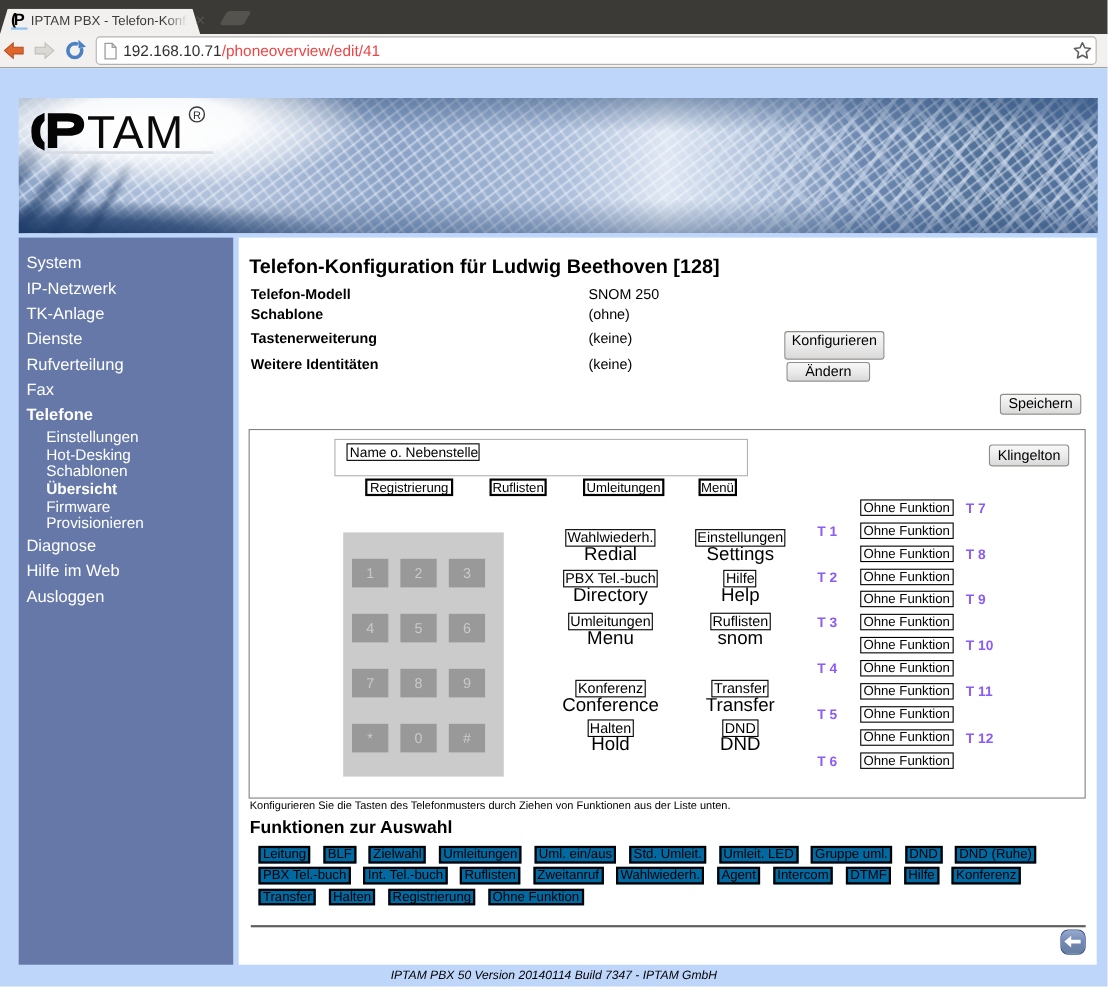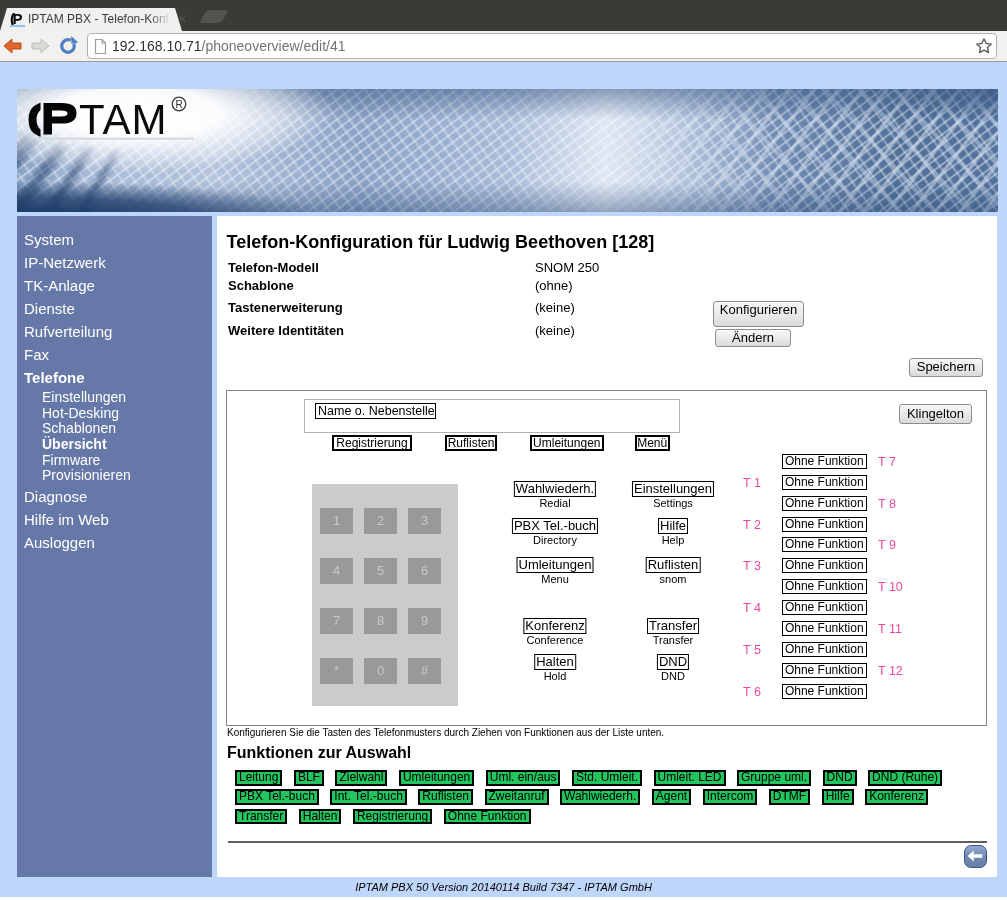--- a/index.html
+++ b/index.html
@@ -13,53 +13,53 @@
 #tabshape { position:absolute; left:0; top:0; width:182px; height:0; border-bottom:23px solid #f1f0ee; border-left:7px solid transparent; border-right:7px solid transparent; border-radius:8px 8px 0 0; }
 #tab .fav { left:10px; top:2px; width:18px; height:17px; font-weight:bold; font-size:15px; letter-spacing:-2.5px; color:#000; }
 #tab .fav u { position:absolute; left:0px; top:15px; width:15px; height:2px; background:#8ec1f2; }
 #tab .title { left:28px; top:4px; width:144px; height:16px; font-size:12px; color:#3c3c3c; white-space:nowrap; overflow:hidden; }
 #tab .fade { left:150px; top:3px; width:24px; height:18px; background:linear-gradient(90deg, rgba(241,240,238,0), #f1f0ee 85%); }
 #tab .cls { left:174px; top:4px; width:16px; height:16px; color:#55544f; font-size:12px; line-height:15px; text-align:center; }
 #newtab { left:203px; top:10px; width:22px; height:13px; background:#55534e; border-radius:3px; transform:skewX(-30deg); }
 #toolbar { left:0; top:31px; width:1007px; height:31px; background:#f2f1ef; border-bottom:1px solid #9b9994; }
 #urlbar { left:87px; top:33px; width:910px; height:26px; background:#fff; border:1px solid #b4b2ae; border-radius:4px; }
 #urltext { left:112px; top:38px; font-size:14px; color:#303030; }
-#urltext span { color:#737373; }
+#urltext span { color:#ef4444; }
 
 
 #page { left:0; top:62px; width:1007px; height:835px; background:#bfd6fb; }
 #banner { left:17px; top:89px; width:981px; height:123px; }
 #sidebar { left:17px; top:216px; width:195px; height:661px; background:#6578a8; }
 .mi { position:absolute; color:#fff; white-space:nowrap; }
 .m15 { font-size:15px; }
 .m14 { font-size:14px; }
 #content { left:217px; top:216px; width:780px; height:661px; background:#fff; }
 h1.head { position:absolute; left:226.5px; top:231.8px; font-size:18px; font-weight:bold; color:#000; white-space:nowrap; }
 .lbl { position:absolute; font-size:13px; font-weight:bold; color:#000; white-space:nowrap; }
 .val { position:absolute; font-size:13px; color:#000; white-space:nowrap; }
 .btn { position:absolute; font-size:13px; color:#000; text-align:center; border:1px solid #8f8d89; border-radius:3px; background:linear-gradient(#f8f8f8, #e9e9e9 55%, #d9d9d9); line-height:16px; }
 
 #panel { left:226px; top:390px; width:761px; height:336px; border:1px solid #828282; background:#fff; }
 #display { left:304px; top:399px; width:376px; height:34px; border:1px solid #b2b2b2; }
 #namebox { left:315px; top:402.5px; width:121px; height:16px; border:1px solid #000; font-size:12.5px; line-height:14px; padding-left:2px; white-space:nowrap; }
 .tb2 { position:absolute; border:2px solid #000; font-size:12px; line-height:12px; height:16px; text-align:center; color:#000; background:#fff; white-space:nowrap; overflow:hidden; }
 .cl { position:absolute; transform:translateX(-50%); display:flex; flex-direction:column; align-items:center; }
 .cl .bx { display:inline-block; border:1px solid #000; font-size:13px; line-height:14px; padding:0 1px; white-space:nowrap; background:#fff; }
-.cl .sub { font-size:11px; line-height:11px; margin-top:1px; white-space:nowrap; }
+.cl .sub { font-size:17px; line-height:11px; margin-top:1px; white-space:nowrap; }
 #keypad { left:312px; top:484px; width:146px; height:222px; background:#cbcbcb; }
 .key { position:absolute; width:33px; height:26px; background:#999; color:#c9c9c9; font-size:13px; line-height:26px; text-align:center; }
 .trow-box { position:absolute; left:782px; width:84.5px; height:15px; border:1px solid #000; font-size:12px; line-height:13px; text-align:center; background:#fff; }
-.tlab { position:absolute; font-size:12.5px; color:#ec4899; white-space:nowrap; }
+.tlab { position:absolute; font-size:12.5px; color:#8b5cf6; white-space:nowrap;font-weight:bold; }
 .tlab.r { left:878px; }
 .tlab.l { width:26px; left:743px; }
 
 #instr { left:227px; top:726.6px; font-size:10px; color:#000; white-space:nowrap; }
 #fheads { left:227px; top:743.7px; font-size:16px; font-weight:bold; color:#000; }
 .frow { position:absolute; left:235px; white-space:nowrap; }
-.fb { display:inline-block; border:2px solid #000; background:#22c55e; font-size:12px; line-height:11.5px; height:15.5px; padding:0 2px; margin-right:11.5px; color:#000;text-align:right; }
+.fb { display:inline-block; border:2px solid #000; background:#0369a1; font-size:12px; line-height:11.5px; height:15.5px; padding:0 2px; margin-right:11.5px; color:#000;text-align:right; }
 #hr2 { left:227.5px; top:841.3px; width:759px; height:2px; background:#5f5f5f; }
 #backbtn { left:963.5px; top:845.4px; width:23px; height:23px; border:1.5px solid #3a5492; border-radius:7px; background:linear-gradient(#97aacd, #7088b5 50%, #67809f); }
 #footer { left:0; top:881px; width:1007px; text-align:center; font-size:11px; font-style:italic; color:#000; }
 #bottomwhite { left:0; top:897px; width:1007px; height:3px; background:#fff; }
 </style>
 </head>
 <body>
 
 <div class="abs" id="tabstrip"></div>
 <div class="abs" id="tab">

